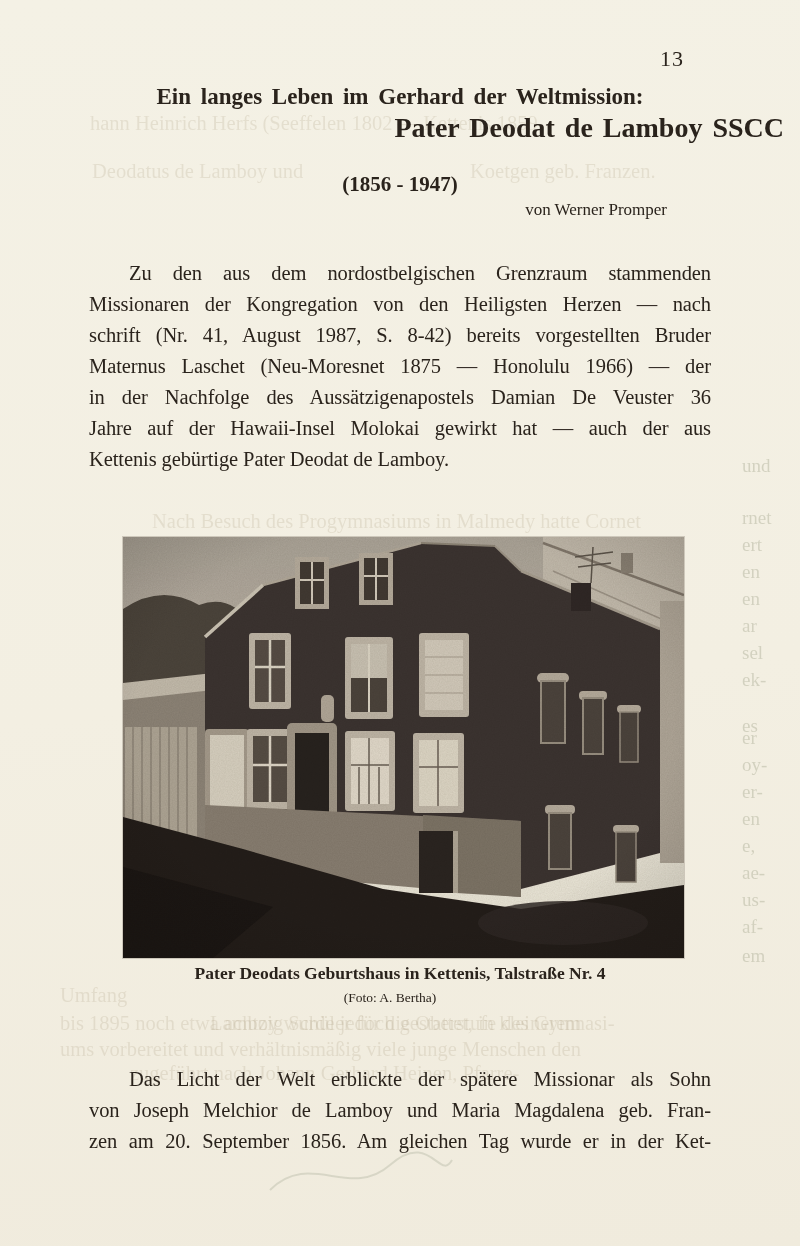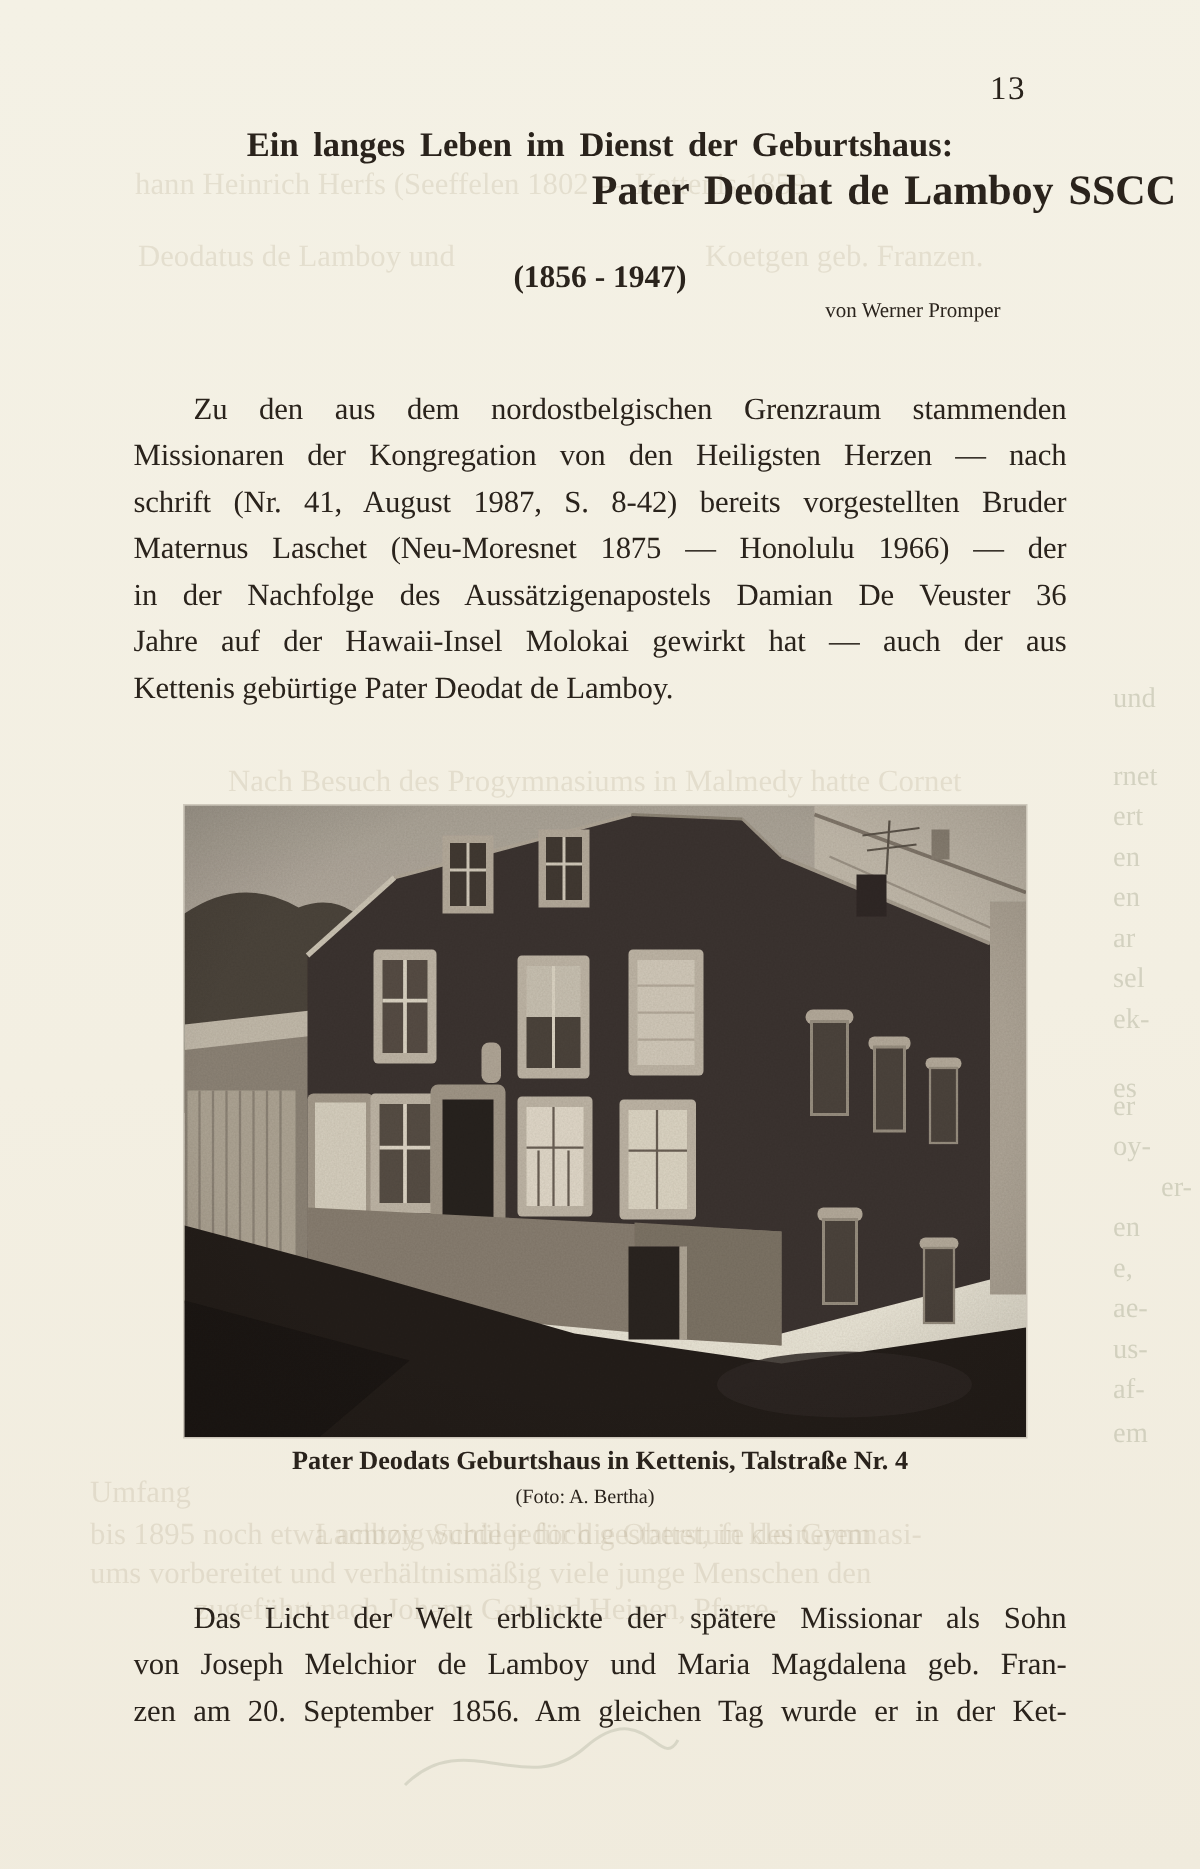--- a/index.html
+++ b/index.html
@@ -11,21 +11,21 @@
   
   .page-number{position:absolute;top:46px;left:600px;width:84px;
         text-align:right;font-size:22px;letter-spacing:1px;}
   .kicker{position:absolute;top:84px;left:0;right:0;text-align:center;
         font-weight:bold;font-size:23px;word-spacing:4px;}
   .article-title{position:absolute;top:112px;left:0;right:16px;text-align:right;
         font-weight:bold;font-size:28px;word-spacing:3px;margin:0;}
   .years{position:absolute;top:172px;left:0;right:0;text-align:center;
         font-weight:bold;font-size:21px;}
   .byline{position:absolute;top:200px;left:89px;width:578px;
-        text-align:right;font-size:14px;}
+        text-align:right;font-size:17px;}
   
   .paragraph{position:absolute;left:89px;width:622px;font-size:20.5px;
         letter-spacing:-0.1px;}
   .pline{height:31px;line-height:31px;overflow:hidden;
         text-align:justify;text-align-last:justify;}
   .pline.first{text-indent:40px;}
   .pline.last{text-align-last:left;}
   #para-intro{top:258px;}
   #para-birth{top:1064px;}
   
@@ -65,33 +65,33 @@
       <div class="ghost side" style="left: 742px; top: 507px;">rnet</div>
       <div class="ghost side" style="left: 742px; top: 534px;">ert</div>
       <div class="ghost side" style="left: 742px; top: 561px;">en</div>
       <div class="ghost side" style="left: 742px; top: 588px;">en</div>
       <div class="ghost side" style="left: 742px; top: 615px;">ar</div>
       <div class="ghost side" style="left: 742px; top: 642px;">sel</div>
       <div class="ghost side" style="left: 742px; top: 669px;">ek-</div>
       <div class="ghost side" style="left: 742px; top: 700px; margin-top: 15px;">es</div>
       <div class="ghost side" style="left: 742px; top: 727px;">er</div>
       <div class="ghost side" style="left: 742px; top: 754px;">oy-</div>
-      <div class="ghost side" style="left: 742px; top: 781px; margin-left: 32px;">er-</div>
+      <div class="ghost side" style="left: 742px; top: 781px;">er-</div>
       <div class="ghost side" style="left: 742px; top: 808px;">en</div>
       <div class="ghost side" style="left: 742px; top: 835px;">e,</div>
       <div class="ghost side" style="left: 742px; top: 862px;">ae-</div>
       <div class="ghost side" style="left: 742px; top: 889px;">us-</div>
       <div class="ghost side" style="left: 742px; top: 916px;">af-</div>
       <div class="ghost side" style="left: 742px; top: 945px;">em</div>
     </div>
 
   <div class="page-number">13</div>
 
   <header>
-    <div class="kicker">Ein langes Leben im Dienst der Geburtshaus:</div>
+    <div class="kicker">Ein langes Leben im Gerhard der Weltmission:</div>
     <h1 class="article-title">Pater Deodat de Lamboy SSCC</h1>
     <div class="years">(1856 - 1947)</div>
     <div class="byline">von Werner Promper</div>
   </header>
 
   <section id="para-intro" class="paragraph">
       <div class="pline first">Zu den aus dem nordostbelgischen Grenzraum stammenden</div>
       <div class="pline">Missionaren der Kongregation von den Heiligsten Herzen — nach</div>
       <div class="pline">schrift (Nr. 41, August 1987, S. 8-42) bereits vorgestellten Bruder</div>
       <div class="pline">Maternus Laschet (Neu-Moresnet 1875 — Honolulu 1966) — der</div>

